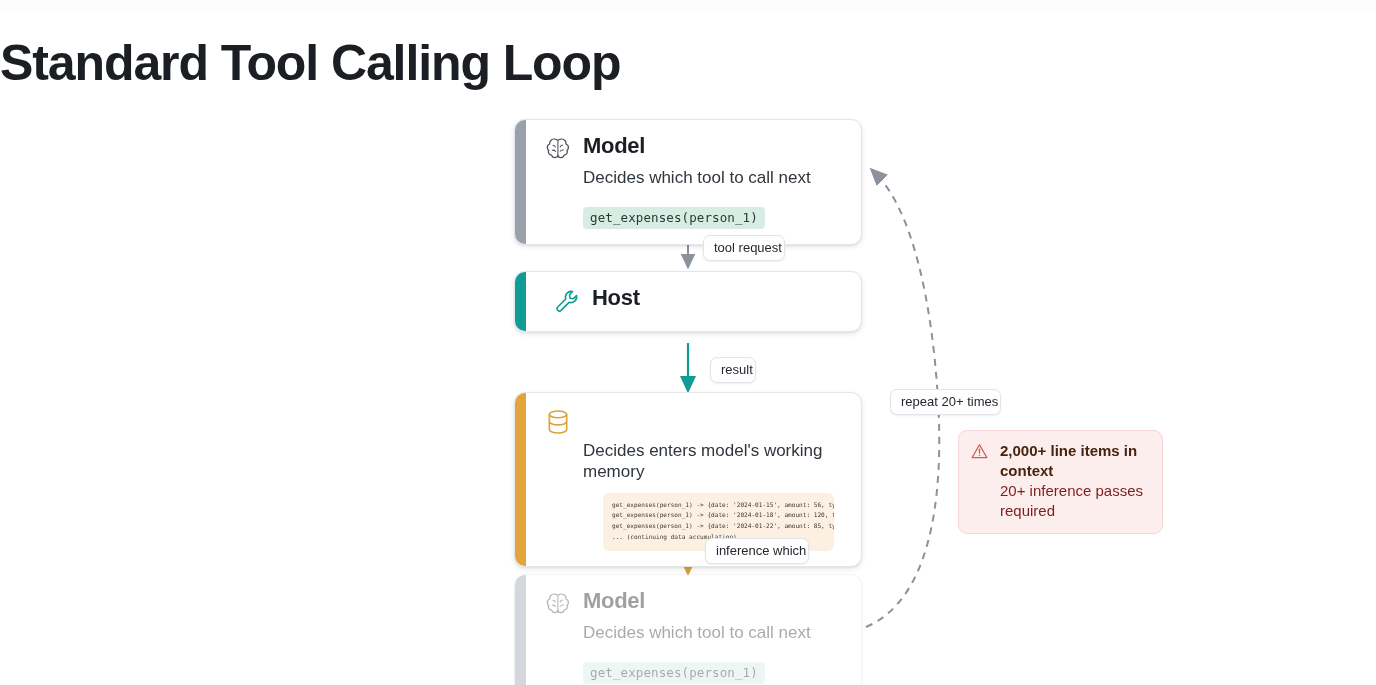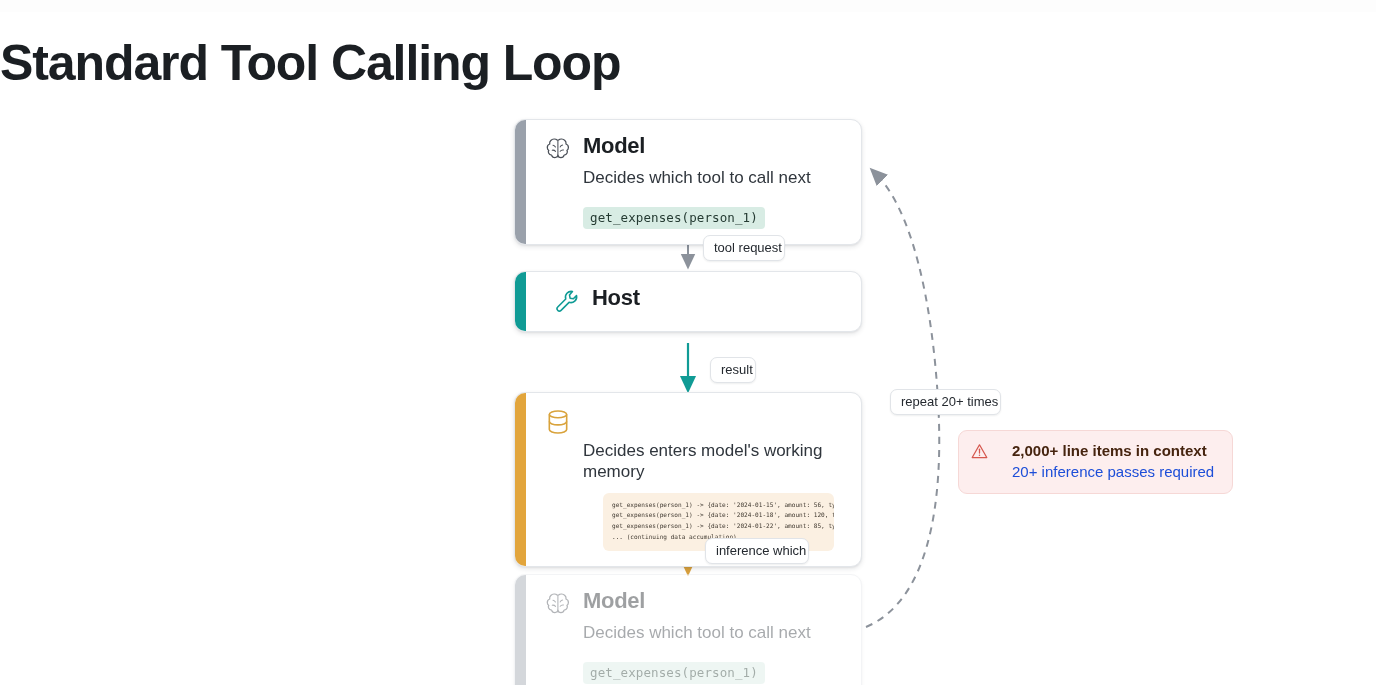--- a/index.html
+++ b/index.html
@@ -152,46 +152,46 @@
   #label-tool-request  { left: 703px; top: 235px; }
   #label-result        { left: 703px; top: 357px; margin-left: 7px; }
   #label-inference     { left: 705px; top: 538px; }
   #label-repeat        { left: 890px; top: 389px; }
 
   
   .warning-box {
     position: absolute;
     left: 958px;
     top: 430px;
-    width: 275px;
+    width: 205px;
     background: #fdeeee;
     border: 1px solid #f6d8d6;
     border-radius: 9px;
     padding: 10px 12px 11px 12px;
     display: flex;
-    gap: 24px;
+    gap: 12px;
     align-items: flex-start;
   }
 
   .warn-icon {
     flex: 0 0 17px;
     width: 17px;
     height: 17px;
     margin-top: 2px;
   }
 
   .warn-text-main {
     font-size: 15px;
     font-weight: 700;
     color: #46240f;
     line-height: 1.3;
   }
   .warn-text-sub {
     font-size: 15px;
-    color: #1d4ed8;
+    color: #7f1d1d;
     line-height: 1.35;
     margin-top: 1px;
   }
 
   
   .top-band {
     position: absolute;
     top: 0; left: 0;
     width: 1376px;
     height: 12px;

